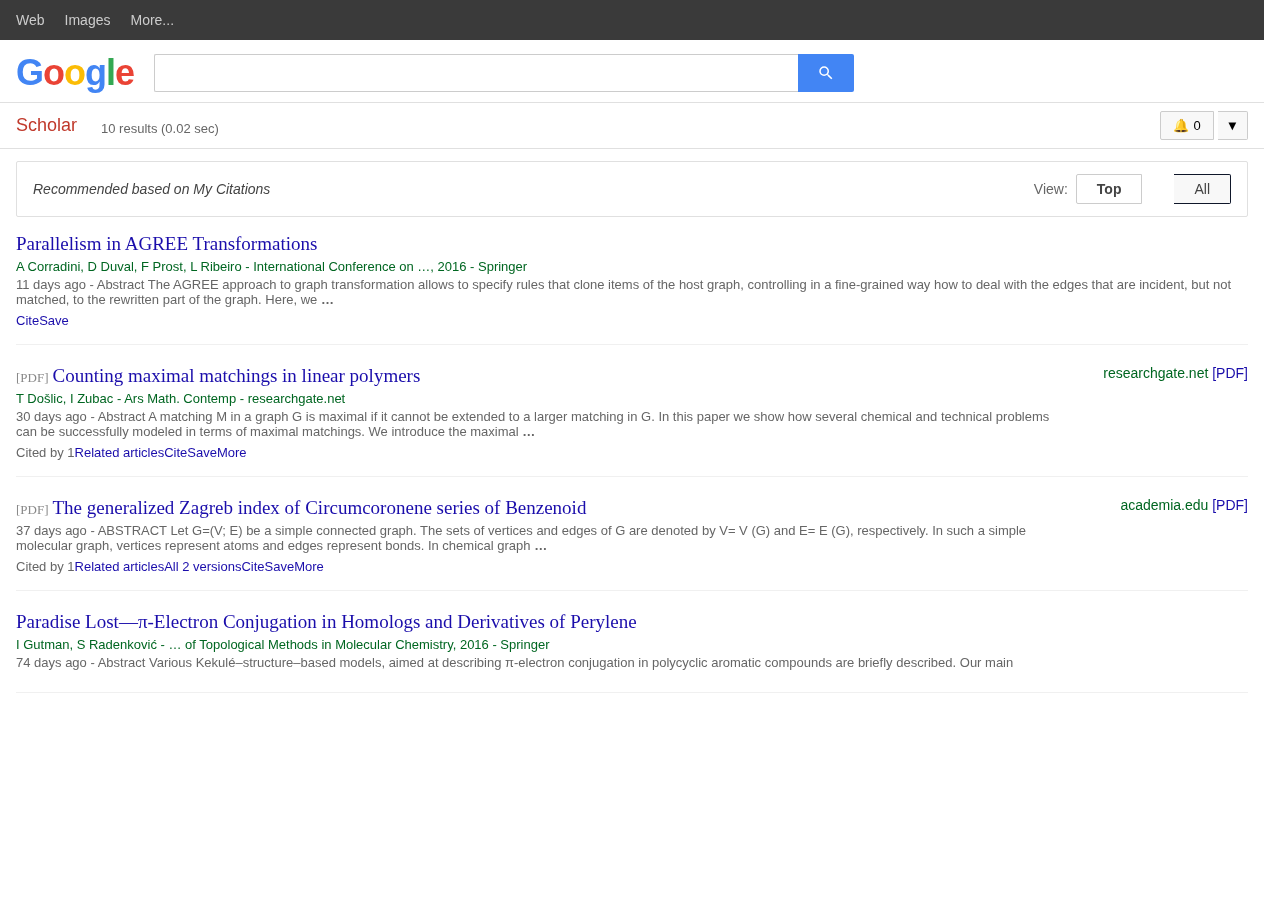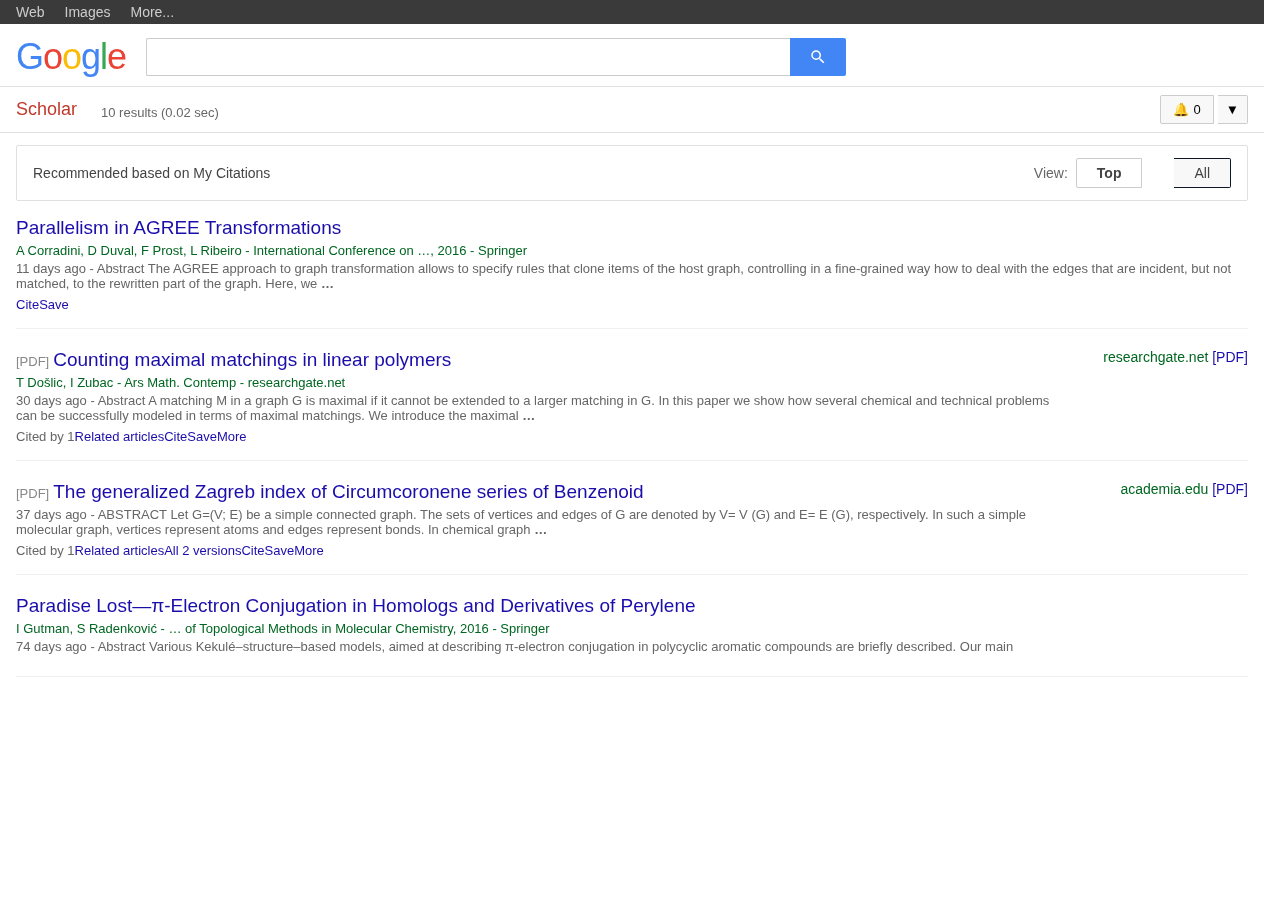--- a/index.html
+++ b/index.html
@@ -4,40 +4,40 @@
   <style>
     * { margin: 0; padding: 0; box-sizing: border-box; }
     body { font-family: Arial, sans-serif; font-size: 14px; background: #fff; color: #222; }
 
     
     .top-nav {
       background: #3a3a3a;
       padding: 0 16px;
       display: flex;
       align-items: center;
-      height: 24px;
+      height: 40px;
     }
     .top-nav a {
       color: #ccc;
       text-decoration: none;
       font-size: 14px;
       margin-right: 20px;
       cursor: pointer;
     }
 
     
     .header {
       display: flex;
       align-items: center;
       padding: 12px 16px 8px 16px;
       border-bottom: 1px solid #e0e0e0;
     }
     .logo {
       font-size: 36px;
-      font-weight: normal;
+      font-weight: bold;
       letter-spacing: -1px;
       margin-right: 20px;
       text-decoration: none;
     }
     .logo-g { color: #4285f4; }
     .logo-o1 { color: #ea4335; }
     .logo-o2 { color: #fbbc05; }
     .logo-g2 { color: #4285f4; }
     .logo-l { color: #34a853; }
     .logo-e { color: #ea4335; }
@@ -133,20 +133,21 @@
       align-items: center;
       justify-content: space-between;
       padding: 12px 16px;
       border: 1px solid #e0e0e0;
       margin-bottom: 16px;
       border-radius: 2px;
     }
     .recommended-text {
       color: #444;
       font-size: 14px;
+      font-style: italic;
     }
     .view-section {
       display: flex;
       align-items: center;
       gap: 8px;
     }
     .view-label {
       color: #666;
       font-size: 14px;
     }
@@ -187,20 +188,21 @@
       justify-content: space-between;
     }
     .result-main { flex: 1; }
     .result-link {
       font-size: 19px;
       color: #1a0dab;
       text-decoration: none;
       cursor: pointer;
       display: block;
       margin-bottom: 4px;
+      font-family: Liberation Serif, serif;
     }
     .pdf-badge {
       color: #888;
       font-size: 13px;
       font-weight: normal;
       margin-right: 4px;
     }
     .result-authors {
       font-size: 13px;
       color: #006621;

